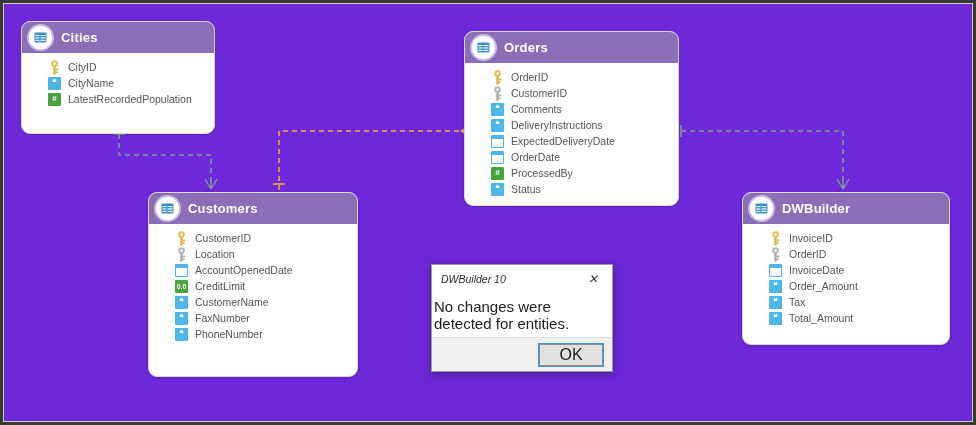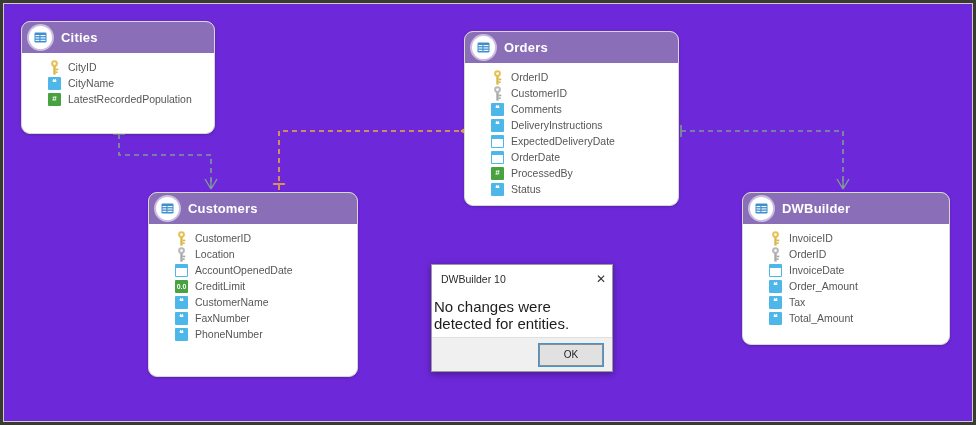--- a/index.html
+++ b/index.html
@@ -95,23 +95,24 @@
     width:182px;height:108px;
     background:#ffffff;
     border:1px solid #9a9a9a;
     box-shadow:0 2px 7px rgba(0,0,0,.35);
     box-sizing:border-box;
     display:flex;flex-direction:column;
   }
   .dlg-title{
     height:27px;
     display:flex;align-items:center;
-    padding:0 0 0 9px;
+    padding:0 8px 0 9px;
     background:#ffffff;
     flex:0 0 auto;
+    font-style:italic;
   }
   .dlg-title-text{
     font-size:10.5px;color:#2b2b2b;flex:1;white-space:nowrap;
   }
   .dlg-close{
     width:22px;height:20px;
     display:flex;align-items:center;justify-content:center;
     cursor:pointer;
   }
   .dlg-msg{
@@ -125,21 +126,21 @@
     background:#f0f0f0;
     border-top:1px solid #dfdfdf;
     display:flex;align-items:center;justify-content:flex-end;
     padding-right:9px;
   }
   .dlg-ok{
     width:62px;height:20px;
     background:#e1e1e1;
     border:1px solid #8d8d8d;
     outline:1px solid #3f95d6;
-    font-size:10px;color:#1d1d1d;
+    font-size:16px;color:#1d1d1d;
     display:flex;align-items:center;justify-content:center;
     cursor:pointer;
     font-family:"Liberation Sans",sans-serif;
   }
 </style>
 </head>
 <body>
 
 <div id="canvas">
 

